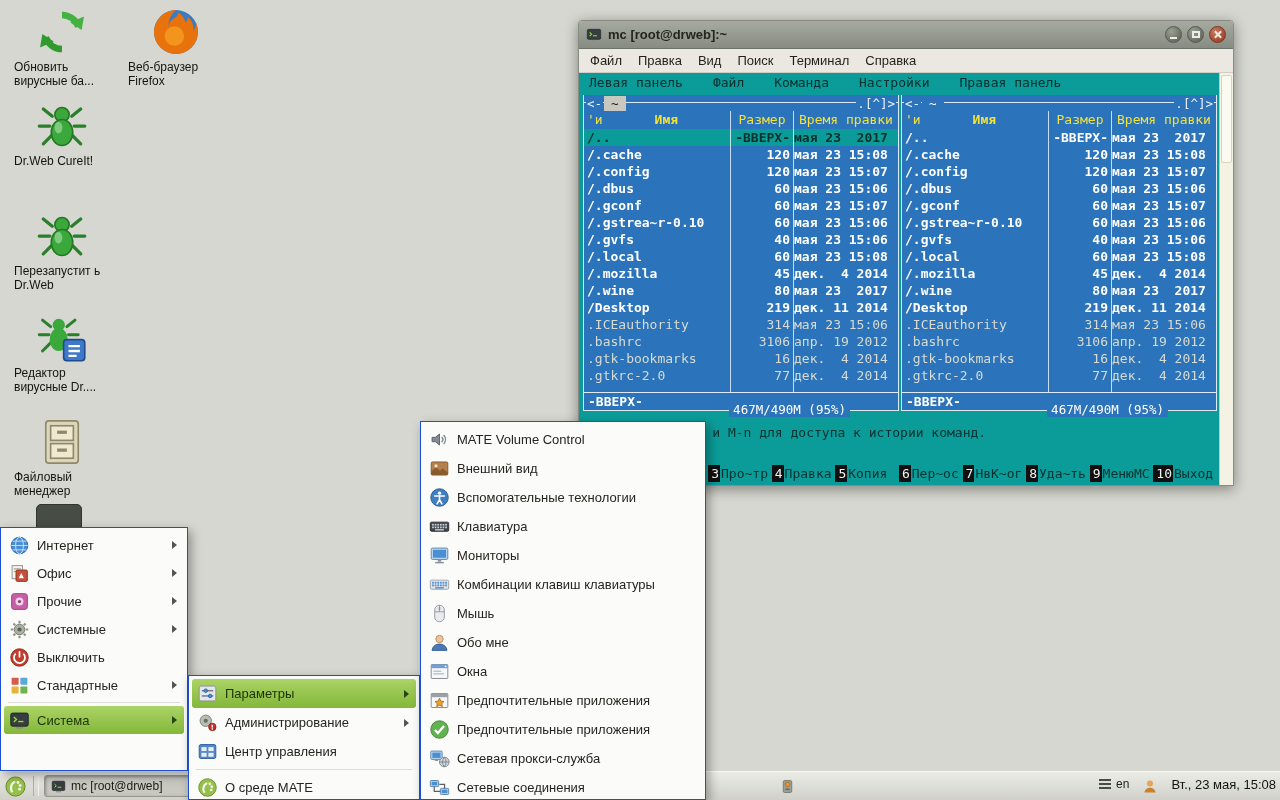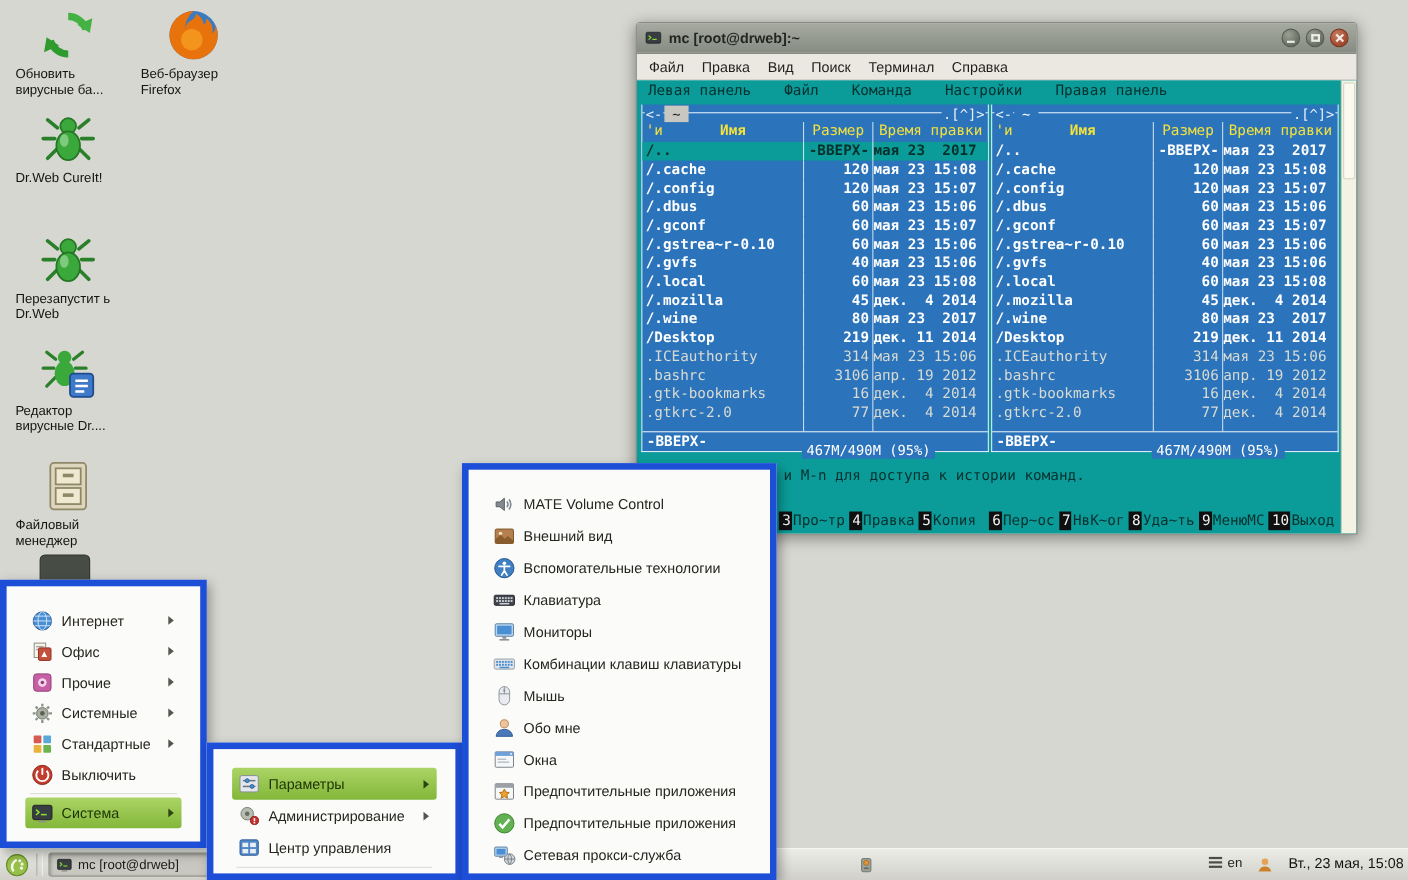--- a/index.html
+++ b/index.html
@@ -74,22 +74,22 @@
   .pfree{position:absolute;bottom:-7px;right:48px;z-index:2;background:var(--blue);padding:0 4px;font-size:12.5px}
   .mc-hint{margin:14px 0 0 8px;height:16px;color:#06312f;white-space:nowrap;overflow:hidden}
   .mc-fkeys{position:absolute;left:2px;right:16px;bottom:3px;display:flex;height:17px;line-height:17px}
   .fk{flex:1;display:flex;min-width:0}
   .fn{background:#101010;color:#f2f2f2;padding:0 1px 0 3px;flex:none}
   .fl{background:var(--teal);color:#06312f;flex:1;overflow:hidden;white-space:nowrap;padding-left:1px}
   .term-scrollbar{position:absolute;top:0;bottom:0;right:0;width:14px;background:#f4f2e3;border-left:1px solid #cdc9b8}
   .sthumb{position:absolute;left:1px;right:1px;top:2px;height:88px;background:#fbfaf0;border:1px solid #d6d2c0;border-radius:2px}
 
   
-  .popup{position:absolute;z-index:30;background:#fbfbf9;border:6px solid #1d4ed8;
-    box-shadow:3px 4px 10px rgba(0,0,0,.35);padding:17px;overflow:hidden}
+  .popup{position:absolute;z-index:30;background:#fbfbf9;border:1px solid #1d4ed8;
+    box-shadow:3px 4px 10px rgba(0,0,0,.35);padding:3px;overflow:hidden}
   #menu-main{left:0;top:527px;width:188px;height:244px}
   #menu-system{left:188px;top:675px;width:232px;height:125px}
   #menu-prefs{left:420px;top:421px;width:286px;height:379px}
   .mi{display:flex;align-items:center;gap:7px;height:29px;padding:0 5px;border-radius:3px}
   #menu-main .mi{height:28px}
   .mi .ic{width:21px;height:21px;flex:none}
   .mlbl{font-size:13px;color:#26251f;white-space:nowrap;overflow:hidden;flex:1}
   .mi.hl{background:linear-gradient(#abd466,#83b739)}
   .mi.hl .mlbl{color:#1c3304}
   .arr{width:0;height:0;border-left:5px solid #55554e;border-top:4px solid transparent;border-bottom:4px solid transparent;margin-right:2px;flex:none}
@@ -386,38 +386,38 @@
             <circle cx="12" cy="12" r="6" fill="#aab0a4" stroke="#6d7268"></circle>
             <circle cx="12" cy="12" r="2.4" fill="#5c6156"></circle>
           </svg>
         </span>
         <span class="mlbl">Системные</span>
         <span class="arr"></span>
       </div>
       <div class="mi">
         <span class="ic">
           <svg viewBox="0 0 24 24">
+            <circle cx="12" cy="12" r="10" fill="#c33d2e" stroke="#8e2417"></circle>
+            <rect x="11" y="4.5" width="2" height="7.5" rx="1" fill="#fff"></rect>
+            <path d="M7.6 7.6a6.3 6.3 0 1 0 8.8 0" fill="none" stroke="#fff" stroke-width="2"></path>
+          </svg>
+        </span>
+        <span class="mlbl">Выключить</span>
+      </div>
+      <div class="mi">
+        <span class="ic">
+          <svg viewBox="0 0 24 24">
             <rect x="3" y="3" width="8" height="8" rx="1" fill="#d65a4f"></rect>
             <rect x="13" y="3" width="8" height="8" rx="1" fill="#58a8d8"></rect>
             <rect x="3" y="13" width="8" height="8" rx="1" fill="#e8b23c"></rect>
             <rect x="13" y="13" width="8" height="8" rx="1" fill="#6cb54e"></rect>
           </svg>
         </span>
         <span class="mlbl">Стандартные</span>
         <span class="arr"></span>
-      </div>
-      <div class="mi">
-        <span class="ic">
-          <svg viewBox="0 0 24 24">
-            <circle cx="12" cy="12" r="10" fill="#c33d2e" stroke="#8e2417"></circle>
-            <rect x="11" y="4.5" width="2" height="7.5" rx="1" fill="#fff"></rect>
-            <path d="M7.6 7.6a6.3 6.3 0 1 0 8.8 0" fill="none" stroke="#fff" stroke-width="2"></path>
-          </svg>
-        </span>
-        <span class="mlbl">Выключить</span>
       </div>
       <div class="msep"></div>
       <div class="mi hl">
         <span class="ic">
           <svg viewBox="0 0 24 24">
             <rect x="2" y="3.5" width="20" height="15" rx="2" fill="#383d42" stroke="#1d2125"></rect>
             <path d="M5.5 8l3 2.8-3 2.8" fill="none" stroke="#8ae234" stroke-width="1.6"></path>
             <rect x="10.5" y="12.4" width="6" height="1.6" fill="#8ae234"></rect>
             <rect x="8" y="19.5" width="8" height="1.8" fill="#8e8e8a"></rect>
           </svg>

